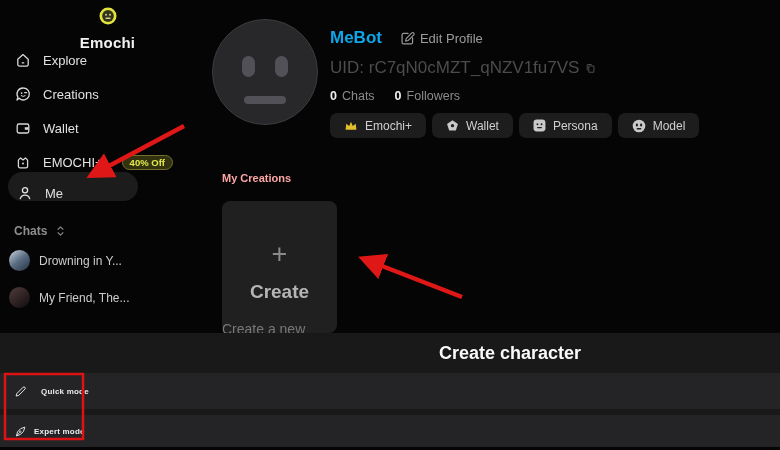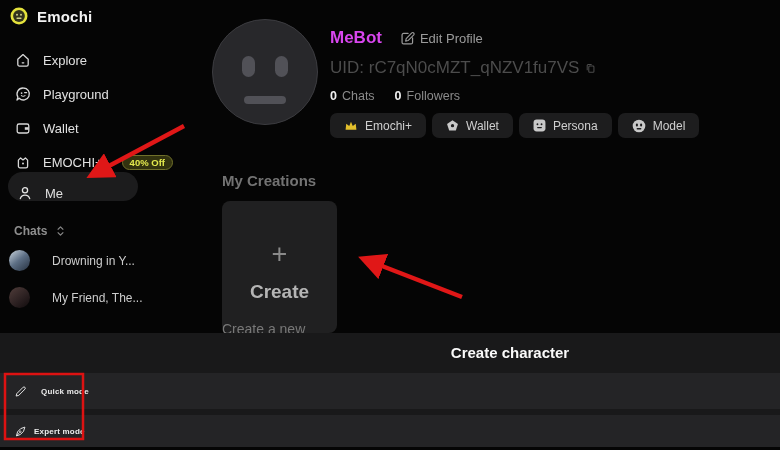--- a/index.html
+++ b/index.html
@@ -2,69 +2,69 @@
 <html><head>
 <meta charset="utf-8">
 <style>
   * { margin:0; padding:0; box-sizing:border-box; }
   html,body { background:#050505; }
   body { font-family:"Liberation Sans", sans-serif; }
   .app { position:relative; width:780px; height:450px; background:#050505; overflow:hidden; }
 
   
   .sidebar { position:absolute; left:0; top:0; width:205px; height:450px; }
-  .logo-row { display:flex; align-items:center; gap:9px; padding:7px 0 0 10px; height:25px; }
+  .logo-row { display:flex; align-items:center; gap:9px; padding:7px 0 0 10px; height:25px;flex-direction:column; }
   .logo-text { font-size:15px; font-weight:700; color:#f2f2f2; letter-spacing:.2px; }
   .nav { margin-top:9px; }
   .nav-item { display:flex; align-items:flex-end; gap:12px; height:34px; padding-left:14px;
               color:#e0e0e0; font-size:13px; cursor:pointer; }
   .nav-item.active { background:#1c1c1d; border-radius:15px; margin:0 0 0 8px; width:130px;
                      padding-left:8px; height:29px; margin-top:2px; margin-bottom:3px; }
   .nicon { display:flex; align-items:center; justify-content:center; width:17px; }
   .badge { margin-left:7px; font-size:9.5px; font-weight:700; color:#e3e94e; background:#32320f;
            border:1px solid #70702a; border-radius:9px; padding:2px 7px; line-height:1; }
   .chats { position:absolute; left:0; top:220px; width:200px; }
   .chats-header { display:flex; align-items:center; gap:7px; padding-left:14px; height:22px;
                   color:#8f8f8f; font-size:12px; font-weight:600; }
-  .chat-item { display:flex; align-items:center; gap:22px; height:37px; padding-left:9px;
+  .chat-item { display:flex; align-items:center; gap:9px; height:37px; padding-left:9px;
                color:#cdcdcd; font-size:12px; cursor:pointer; }
   .chat-avatar { width:21px; height:21px; border-radius:50%; flex:0 0 auto; }
   .chat-avatar.a1 { background:linear-gradient(140deg,#b9c4cf 8%,#5d6f85 48%,#2e3a4a 92%); }
   .chat-avatar.a2 { background:linear-gradient(140deg,#4a3836 10%,#2a1f20 60%,#130d0e 95%); }
 
   
   .big-avatar { position:absolute; left:212px; top:19px; width:106px; height:106px; border-radius:50%;
                 background:#28282b; border:1px solid #3c3c40; }
   .big-avatar .eye { position:absolute; width:13px; height:21px; border-radius:7px; background:#515157; top:36px; }
   .big-avatar .eye.l { left:29px; } .big-avatar .eye.r { left:62px; }
   .big-avatar .mouth { position:absolute; left:31px; top:76px; width:42px; height:8px; border-radius:4px; background:#515157; }
   .name-row { position:absolute; left:330px; top:28px; display:flex; align-items:center; }
-  .profile-name { font-size:17px; font-weight:700; color:#d946ef; }
+  .profile-name { font-size:17px; font-weight:700; color:#0ea5e9; }
   .edit-btn { display:flex; align-items:center; gap:5px; margin-left:18px; color:#9b9b9b; font-size:13px; cursor:pointer; }
   .uid-row { position:absolute; left:330px; top:58px; display:flex; align-items:center; gap:6px;
              color:#4c4c4c; font-size:17px; }
   .stats-row { position:absolute; left:330px; top:89px; display:flex; gap:20px; font-size:12.5px; }
   .stat { display:flex; gap:5px; align-items:baseline; }
   .stat b { color:#f0f0f0; font-weight:700; } .stat span { color:#8b8b8b; }
   .actions-row { position:absolute; left:330px; top:113px; display:flex; gap:6px; }
   .action-btn { display:flex; align-items:center; gap:7px; height:25px; padding:0 14px;
                 background:#1d1d1e; border-radius:7px; color:#cfcfcf; font-size:12px; cursor:pointer; }
 
   
-  .creations-title { position:absolute; left:222px; top:172px; font-size:15px; font-weight:700; color:#737373; }
+  .creations-title { position:absolute; left:222px; top:172px; font-size:11px; font-weight:700; color:#fca5a5; }
   .create-card { position:absolute; left:222px; top:201px; width:115px; height:132px; background:#202021;
                  border-radius:8px; display:flex; flex-direction:column; align-items:center; cursor:pointer; }
   .create-plus { margin-top:40px; font-size:27px; font-weight:300; color:#8a8a8a; line-height:26px; }
   .create-title { margin-top:14px; font-size:19px; font-weight:600; color:#b5b5b5; }
   .create-sub { margin-top:18px; font-size:14px; color:#787878; }
 
   
   .sheet { position:absolute; left:0; top:333px; width:780px; height:114px; background:#19191a; }
   .sheet-title { position:absolute; left:240px; top:0; width:540px; height:40px; line-height:40px;
-                 text-align:center; font-size:15px; font-weight:700; color:#fafafa; }
+                 text-align:center; font-size:18px; font-weight:700; color:#fafafa; }
   .sheet-row { position:absolute; left:0; width:780px; background:#242426; display:flex;
                align-items:center; gap:7px; padding-left:14px; cursor:pointer; }
   .sheet-row.r1 { top:40px; height:36px;gap:14px; }
   .sheet-row.r2 { top:82px; height:32px; }
   .sheet-row .label { font-size:8px; font-weight:700; color:#ececec; letter-spacing:.2px; }
 
   
   .annot { position:absolute; left:0; top:0; pointer-events:none; }
 
   svg.ic { display:block; }
@@ -100,21 +100,21 @@
       </div>
       <div class="nav-item">
         <span class="nicon">
           <svg class="ic" width="16" height="16" viewBox="0 0 16 16">
             <path d="M8.4 2 a6 6 0 1 1 -4.2 10.3 L2 14 l0.9 -2.9 A6 6 0 0 1 8.4 2 Z" fill="none" stroke="#d8d8d8" stroke-width="1.3" stroke-linejoin="round"></path>
             <circle cx="6.6" cy="7.1" r="0.9" fill="#d8d8d8"></circle>
             <path d="M9.6 6.6 h2" stroke="#d8d8d8" stroke-width="1.2" stroke-linecap="round"></path>
             <path d="M6.4 9.6 q1.8 1.4 3.6 0" fill="none" stroke="#d8d8d8" stroke-width="1.1" stroke-linecap="round"></path>
           </svg>
         </span>
-        <span>Playground</span>
+        <span>Creations</span>
       </div>
       <div class="nav-item">
         <span class="nicon">
           <svg class="ic" width="16" height="16" viewBox="0 0 16 16">
             <rect x="2.2" y="4" width="11.6" height="9" rx="1.8" fill="none" stroke="#d8d8d8" stroke-width="1.3"></rect>
             <path d="M9.8 8.5 h3.8" stroke="#d8d8d8" stroke-width="2.6"></path>
           </svg>
         </span>
         <span>Wallet</span>
       </div>

